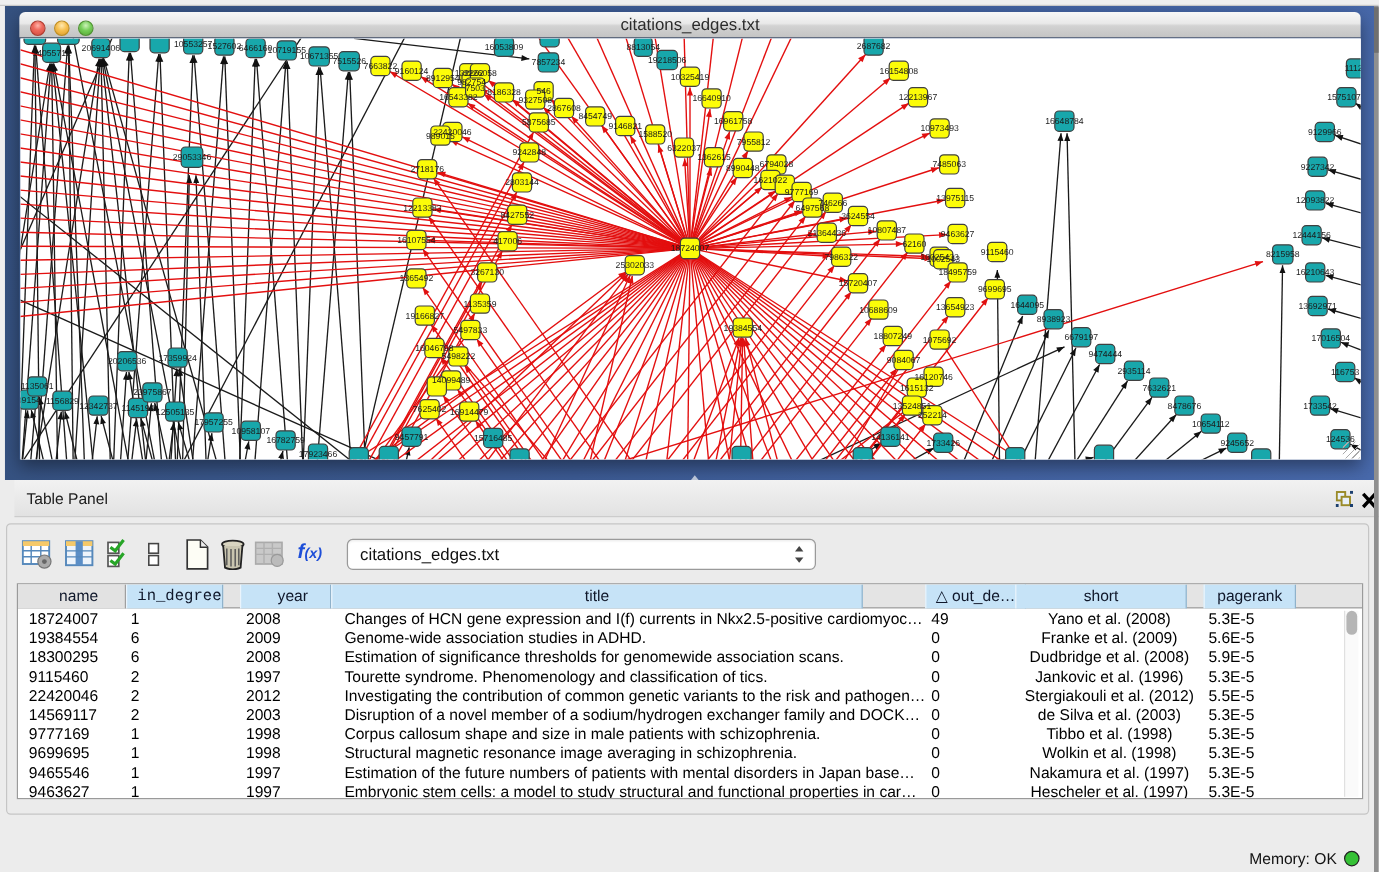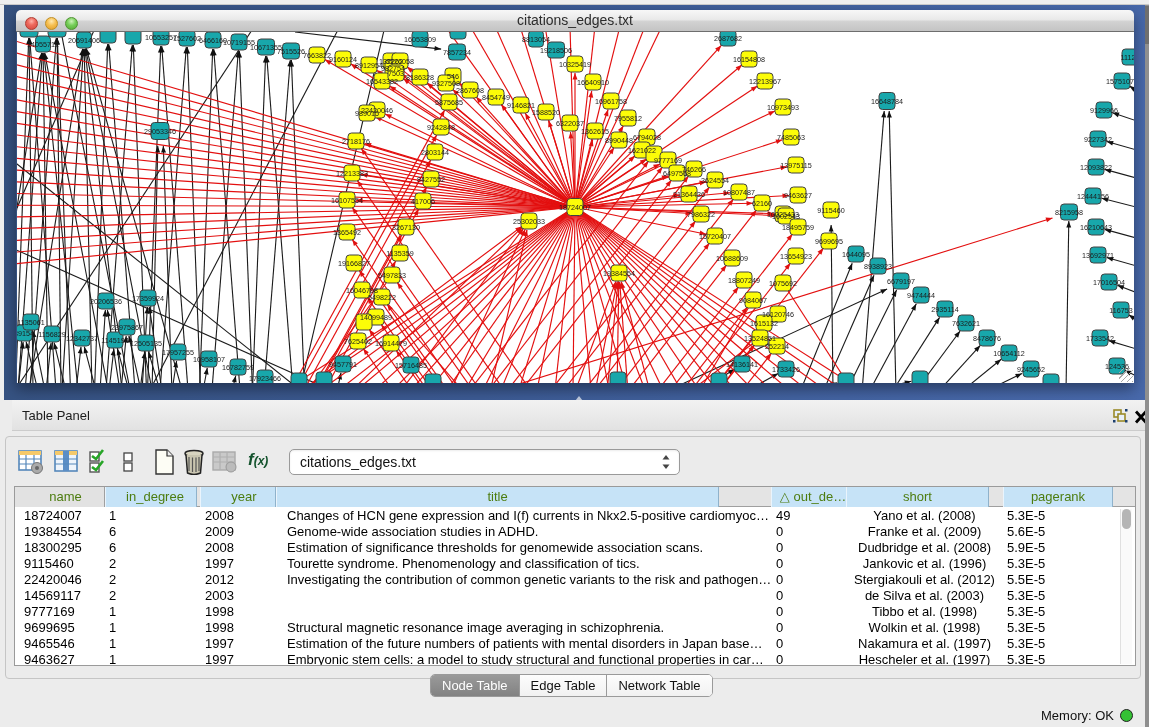--- a/index.html
+++ b/index.html
@@ -46,21 +46,21 @@
   background:#ffffff; border:1px solid #9a9a9a; border-radius:5px;
   font-size:14px; color:#111; line-height:24px; padding-left:10px;
   box-shadow:inset 0 1px 2px rgba(0,0,0,.08); }
 #combo .arr { position:absolute; right:8px; top:0px; width:10px; height:24px; }
 
 #tbl { position:absolute; left:8px; top:49px; width:1122px; height:180px;
   background:#ffffff; border:1px solid #9a9a9a; overflow:hidden; font-size:13px; }
 #thead { position:absolute; left:0; top:0; width:100%; height:20px;
   background:#e4e4e4; border-bottom:1px solid #9f9f9f; }
 .th { position:absolute; top:0; height:20px; line-height:20px; text-align:center;
-  font-size:13px; color:#4d7c0f; background:#c6e3f7; border-right:1px solid #8fb2cb;
+  font-size:13px; color:#0f172a; background:#c6e3f7; border-right:1px solid #8fb2cb;
   border-left:1px solid #eaf4fc; }
 .th.gray { background:#e2e2e2; border-right:1px solid #9f9f9f; border-left:none;}
 .tr { position:absolute; left:0; width:100%; height:16px; line-height:16px;
   font-size:13px; color:#000; white-space:nowrap; }
 .tr span { position:absolute; top:0; }
 .c0 { left:9px; }
 .c1 { left:94px; }
 .c2 { left:190px; }
 .c3 { left:272px;text-align:center; }
 .c4 { left:761px; }
@@ -892,38 +892,38 @@
         <svg class="ticon" style="left:168px" width="24" height="26" viewBox="0 0 24 26">
           <ellipse cx="12" cy="4.5" rx="9" ry="3" fill="#d8d4c0" stroke="#222" stroke-width="1.5"></ellipse>
           <path d="M4 6 L5.5 24 Q12 27 18.5 24 L20 6" fill="#c9c5b0" stroke="#222" stroke-width="1.5"></path>
           <path d="M7 8 V22 M10.5 8.5 V23 M14 8.5 V23 M17 8 V22" stroke="#555" stroke-width="1.2"></path>
         </svg>
         <svg class="ticon" style="left:198px" width="26" height="26" viewBox="0 0 26 26">
           <rect x="1" y="3" width="22" height="18" fill="#c9c9c9" stroke="#aaa" stroke-width="1.4"></rect>
           <path d="M1 8 H23 M1 13 H23 M8 3 V21 M15 3 V21" stroke="#b0b0b0" stroke-width="1.2"></path>
           <circle cx="19" cy="18" r="5" fill="#bbb" stroke="#999"></circle>
         </svg>
-        <div class="ticon" style="left:234px;top:5px;font-size:17px;font-style:italic;color:#14532d;">
+        <div class="ticon" style="left:234px;top:5px;font-size:17px;font-style:italic;color:#1d4ed8;">
           <b>f</b><span style="font-size:12px;"><b>(x)</b></span></div>
         <div id="combo">citations_edges.txt
           <svg class="arr" width="10" height="24" viewBox="0 0 10 24">
             <path d="M5 5 L8.5 9.5 L1.5 9.5 Z" fill="#444"></path>
             <path d="M5 19 L8.5 14.5 L1.5 14.5 Z" fill="#444"></path>
           </svg>
         </div>
       </div>
       <div id="tbl">
         <div id="thead">
           <span class="th gray" style="left:0px; width:90px;text-indent:12px;">name</span>
-          <span class="th" style="left:90px; width:92px;text-indent:8px;">in_degree</span>
+          <span class="th" style="left:90px; width:81px;text-indent:8px;font-family:Liberation Mono, monospace;">in_degree</span>
           <span class="th" style="left:185px; width:76px;text-indent:12px;">year</span>
           <span class="th" style="left:261px; width:443px;">title</span>
           <span class="th" style="left:756px; width:84px;">△ out_de…</span>
           <span class="th" style="left:831px; width:143px;">short</span>
-          <span class="th" style="left:988px; width:110px;">pagerank</span>
+          <span class="th" style="left:988px; width:77px;">pagerank</span>
         </div>
         <div class="tr" style="top:21px">
             <span class="c0">18724007</span>
             <span class="c1">1</span>
             <span class="c2">2008</span>
             <span class="c3">Changes of HCN gene expression and I(f) currents in Nkx2.5‑positive cardiomyoc…</span>
             <span class="c4">49</span>
             <span class="c5">Yano et al. (2008)</span>
             <span class="c6">5.3E‑5</span>
           </div>
@@ -960,28 +960,30 @@
             <span class="c2">2012</span>
             <span class="c3">Investigating the contribution of common genetic variants to the risk and pathogen…</span>
             <span class="c4">0</span>
             <span class="c5">Stergiakouli et al. (2012)</span>
             <span class="c6">5.5E‑5</span>
           </div>
 <div class="tr" style="top:101px">
             <span class="c0">14569117</span>
             <span class="c1">2</span>
             <span class="c2">2003</span>
+            <span class="c3">Disruption of a novel member of a sodium/hydrogen exchanger family and DOCK…</span>
             <span class="c4">0</span>
             <span class="c5">de Silva et al. (2003)</span>
             <span class="c6">5.3E‑5</span>
           </div>
 <div class="tr" style="top:117px">
             <span class="c0">9777169</span>
             <span class="c1">1</span>
             <span class="c2">1998</span>
+            <span class="c3">Corpus callosum shape and size in male patients with schizophrenia.</span>
             <span class="c4">0</span>
             <span class="c5">Tibbo et al. (1998)</span>
             <span class="c6">5.3E‑5</span>
           </div>
 <div class="tr" style="top:133px">
             <span class="c0">9699695</span>
             <span class="c1">1</span>
             <span class="c2">1998</span>
             <span class="c3">Structural magnetic resonance image averaging in schizophrenia.</span>
             <span class="c4">0</span>
@@ -1004,23 +1006,18 @@
             <span class="c3">Embryonic stem cells: a model to study structural and functional properties in car…</span>
             <span class="c4">0</span>
             <span class="c5">Hescheler et al. (1997)</span>
             <span class="c6">5.3E‑5</span>
           </div>
         <div id="vscroll">
             <div class="vthumb"></div>
           </div>
       </div>
     </div>
-    <div id="tabs">
-      <div class="tab sel">Node Table</div>
-      <div class="tab">Edge Table</div>
-      <div class="tab">Network Table</div>
-    </div>
     <div id="mem">Memory: OK<span class="dot"></span></div>
   </div>
   <div id="rightbar">
       <div class="thumb"></div>
     </div>
 </div>
 
 </body></html>

